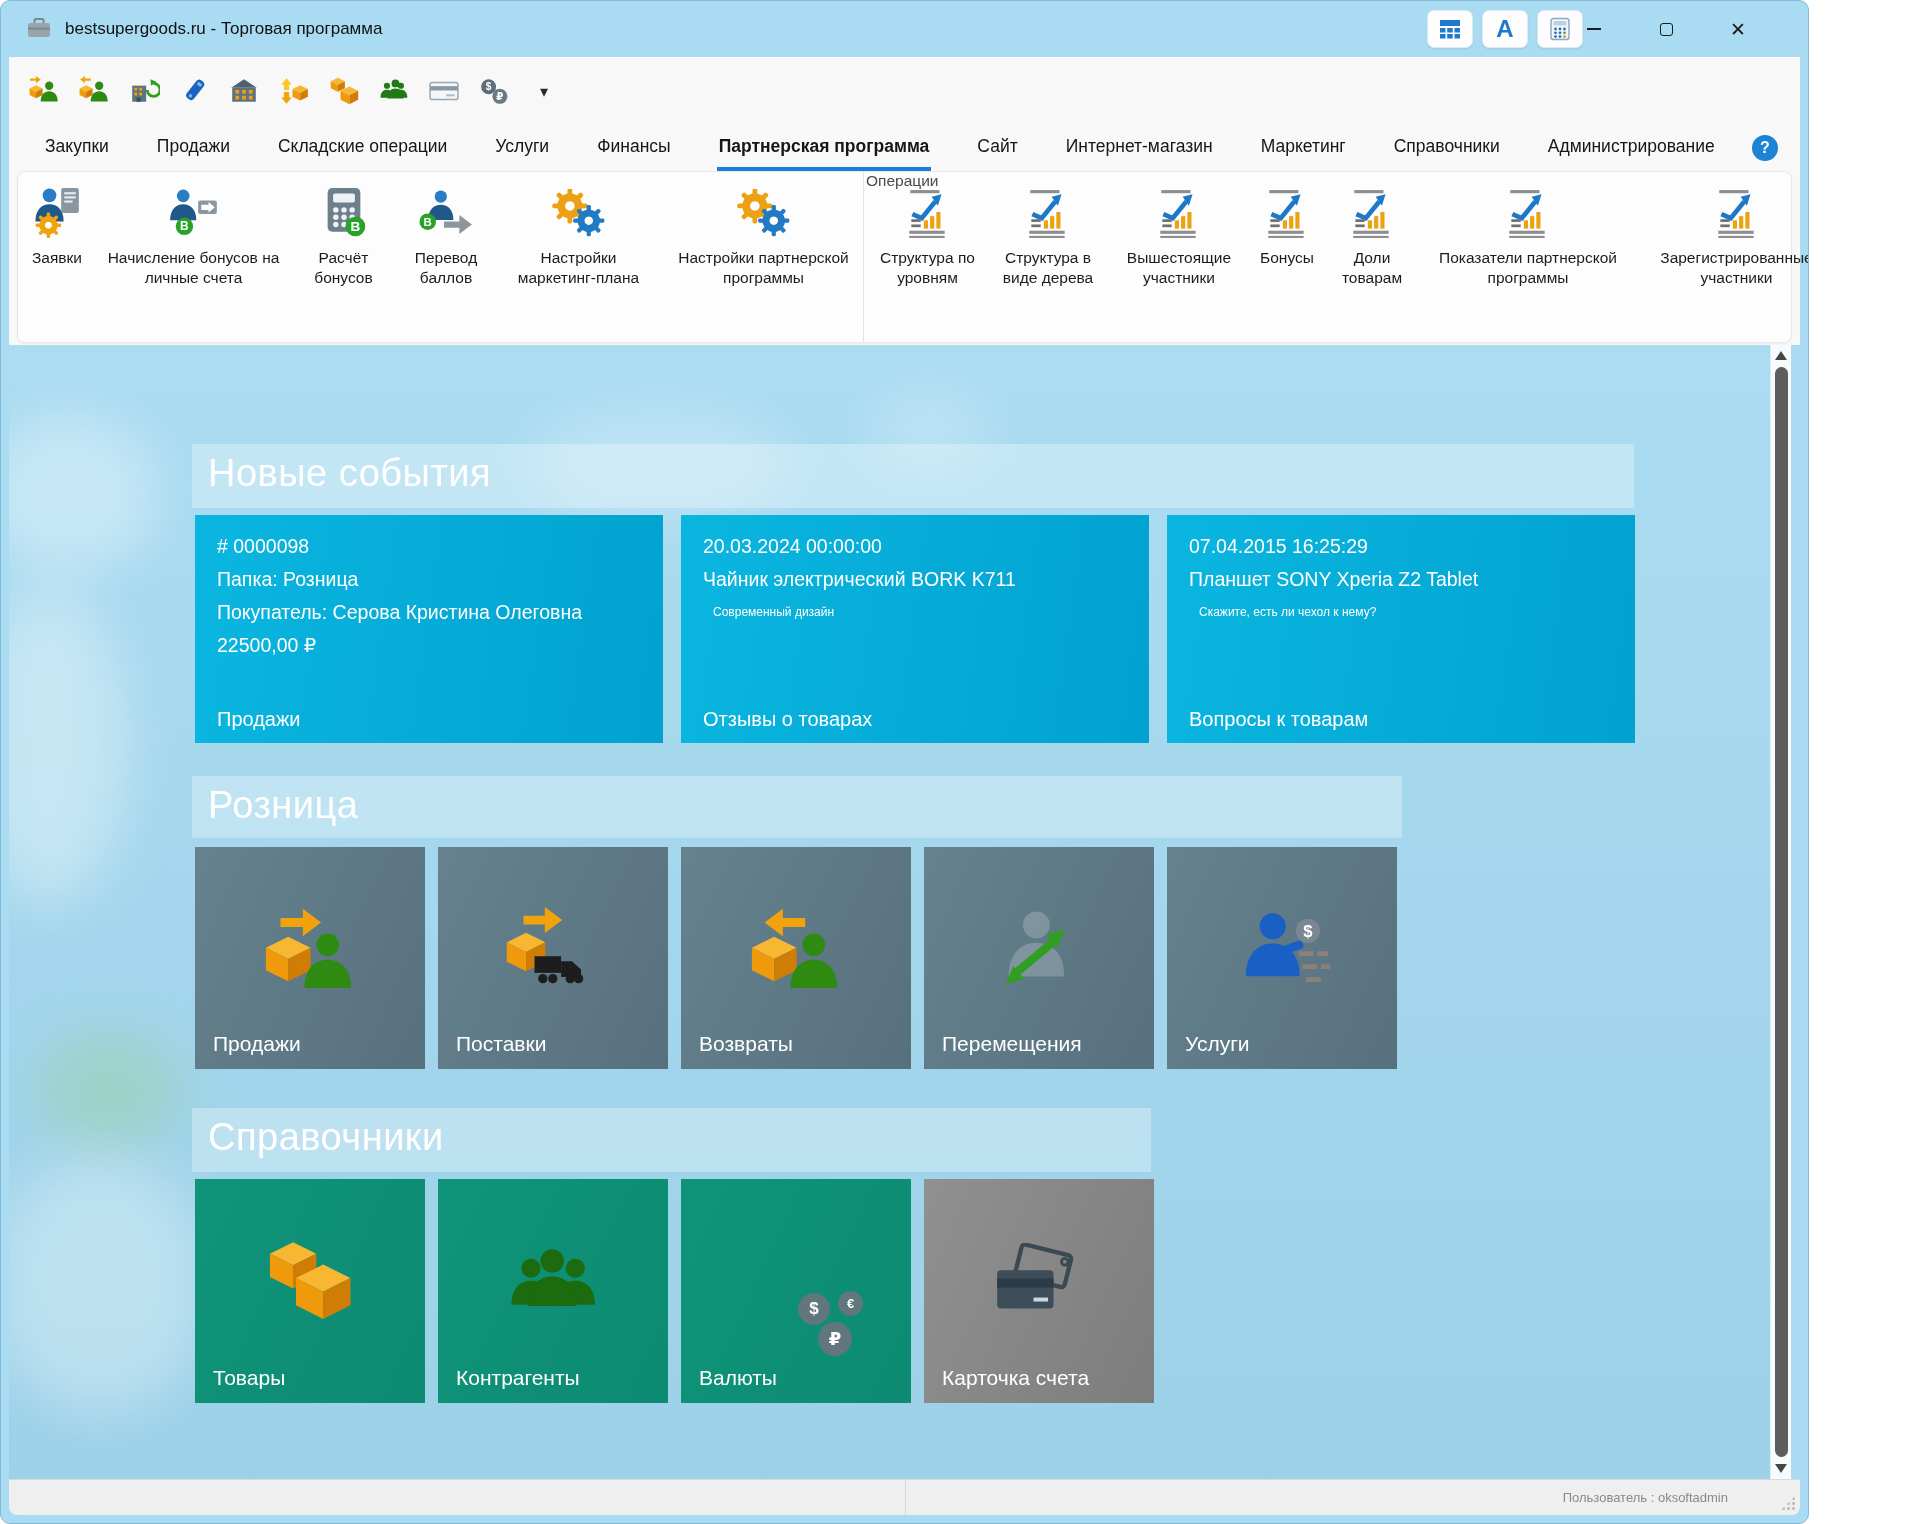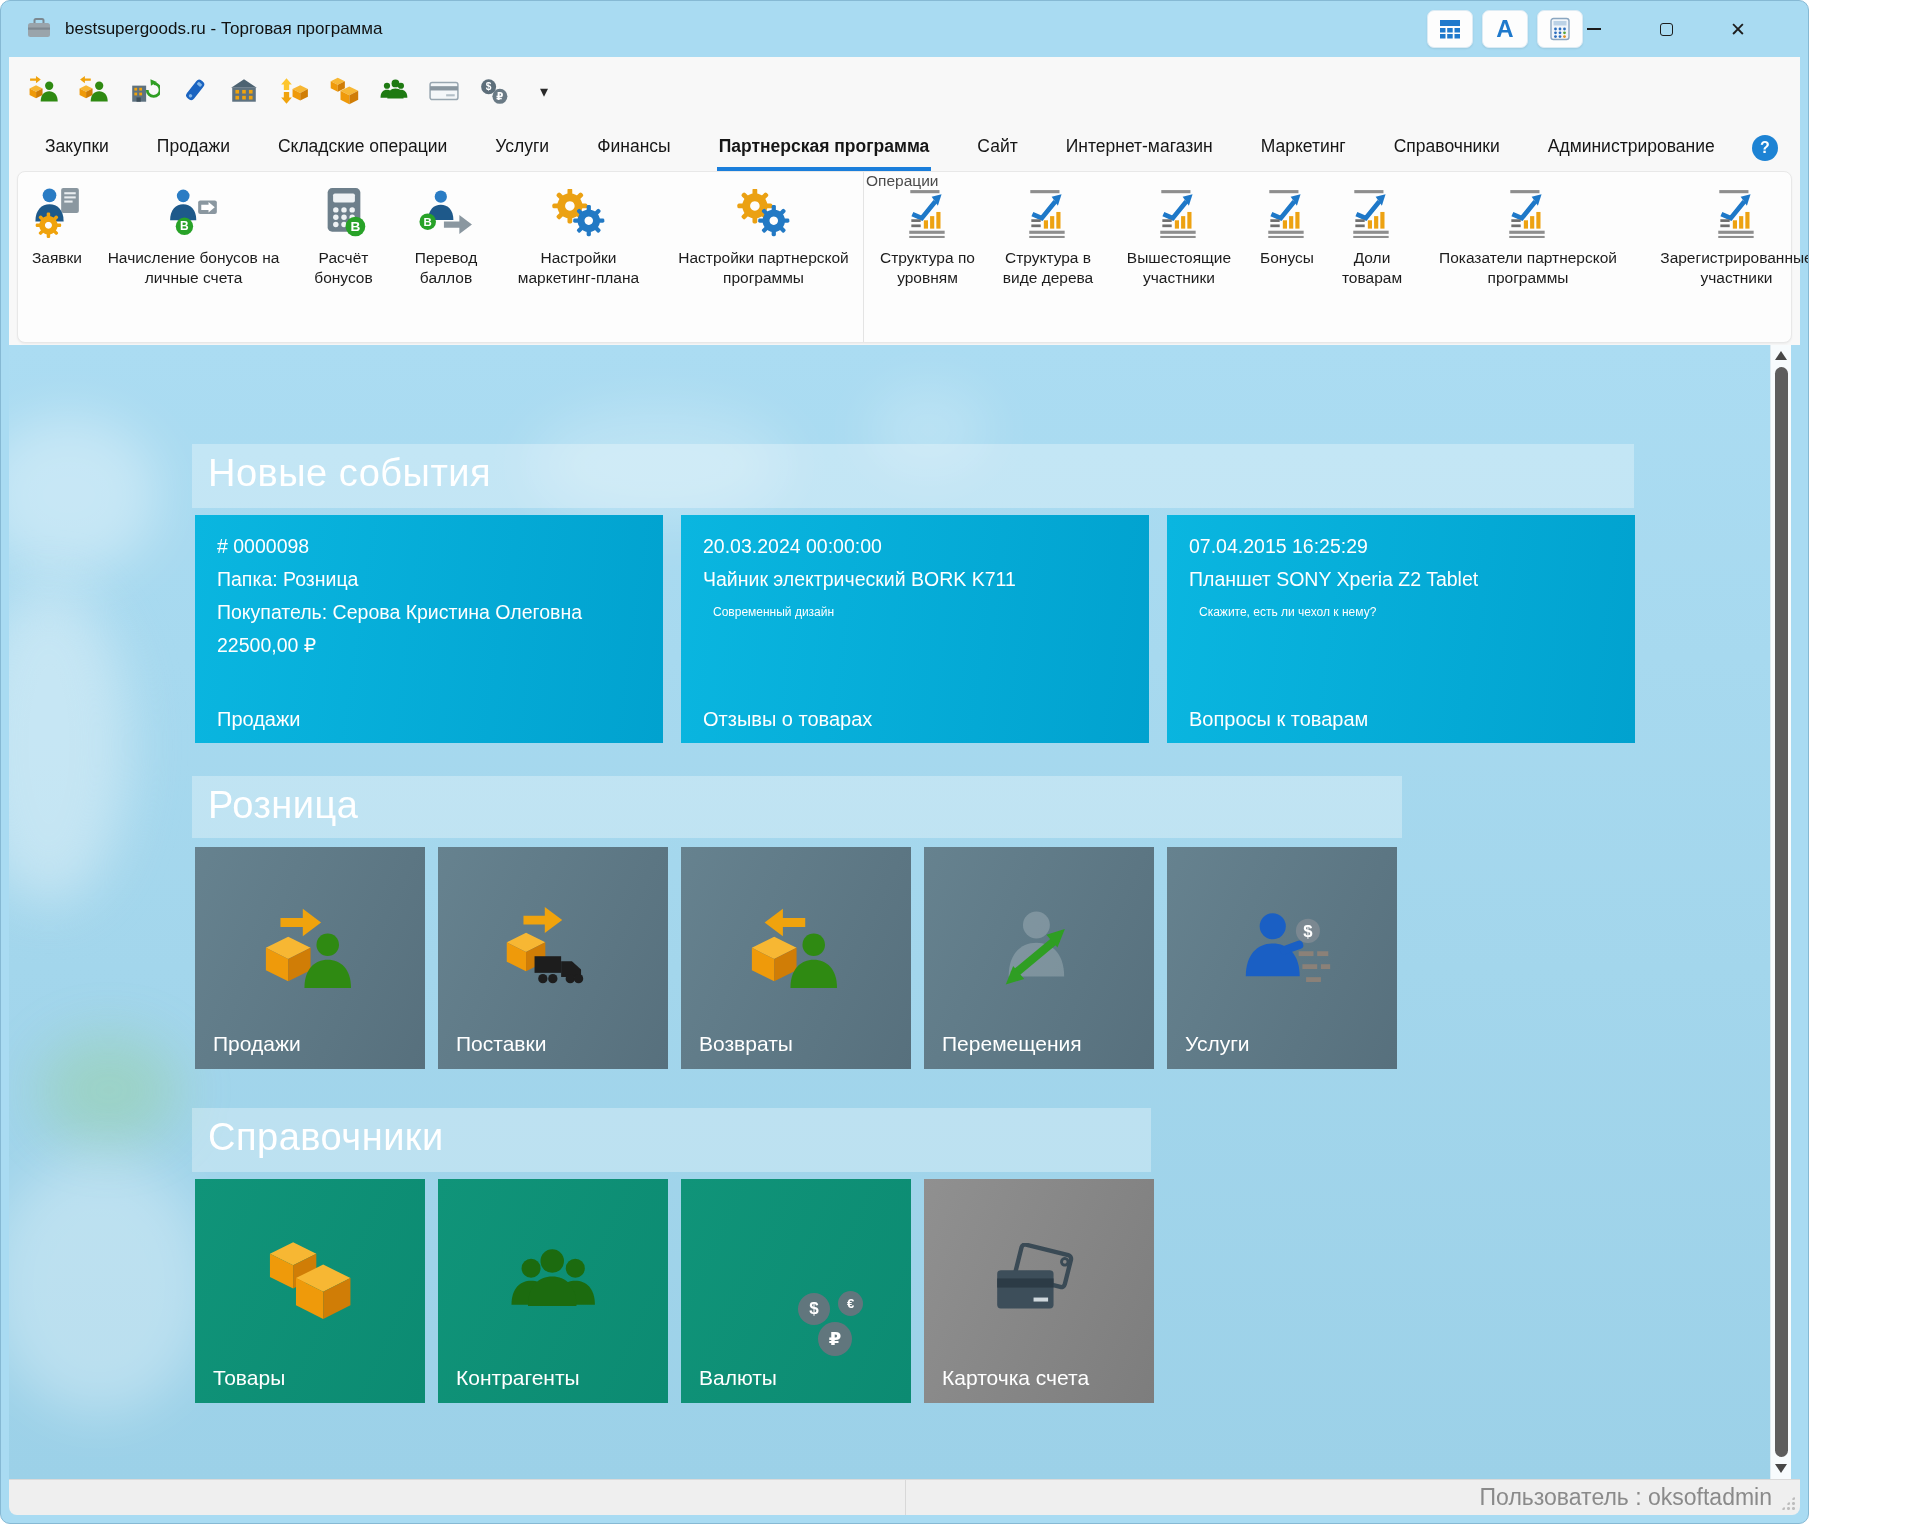--- a/index.html
+++ b/index.html
@@ -65,21 +65,21 @@
     align-items:center;justify-content:center;font-weight:bold;}
   
   .sb{position:absolute;top:344px;bottom:44px;right:17px;width:21px;background:#f7fbfd;border-left:1px solid #e0ecf2;}
   .sb .thumb{position:absolute;top:22px;bottom:22px;left:4px;width:13px;background:#5d5d5d;border-radius:7px;}
   .tri-up{position:absolute;top:6px;left:4px;width:0;height:0;border-left:6.5px solid transparent;border-right:6.5px solid transparent;border-bottom:9px solid #474747;}
   .tri-down{position:absolute;bottom:6px;left:4px;width:0;height:0;border-left:6.5px solid transparent;border-right:6.5px solid transparent;border-top:9px solid #474747;}
   
   .status{position:absolute;left:8px;right:8px;bottom:8px;height:36px;background:#efefef;
     border-top:1px solid #dadada;border-radius:0 0 8px 8px;display:flex;align-items:center;}
   .status .seg1{flex:0 0 897px;height:100%;border-right:1px solid #d8d8d8;}
-  .status .seg2{flex:1;text-align:right;padding-right:28px;font-size:23px;color:#8a8a8a;}
+  .status .seg2{flex:1;text-align:right;padding-right:72px;font-size:13px;color:#8a8a8a;}
   .grip{position:absolute;right:5px;bottom:5px;width:14px;height:14px;
     background-image:radial-gradient(circle,#bdbdbd 1.3px,transparent 1.6px);background-size:5px 5px;
     clip-path:polygon(100% 0,100% 100%,0 100%);}
   svg{display:block;}
   svg text{font-family:"Liberation Sans","DejaVu Sans",sans-serif;}
 </style>
 </head>
 <body>
 
 <svg width="0" height="0" style="position:absolute" aria-hidden="true">

